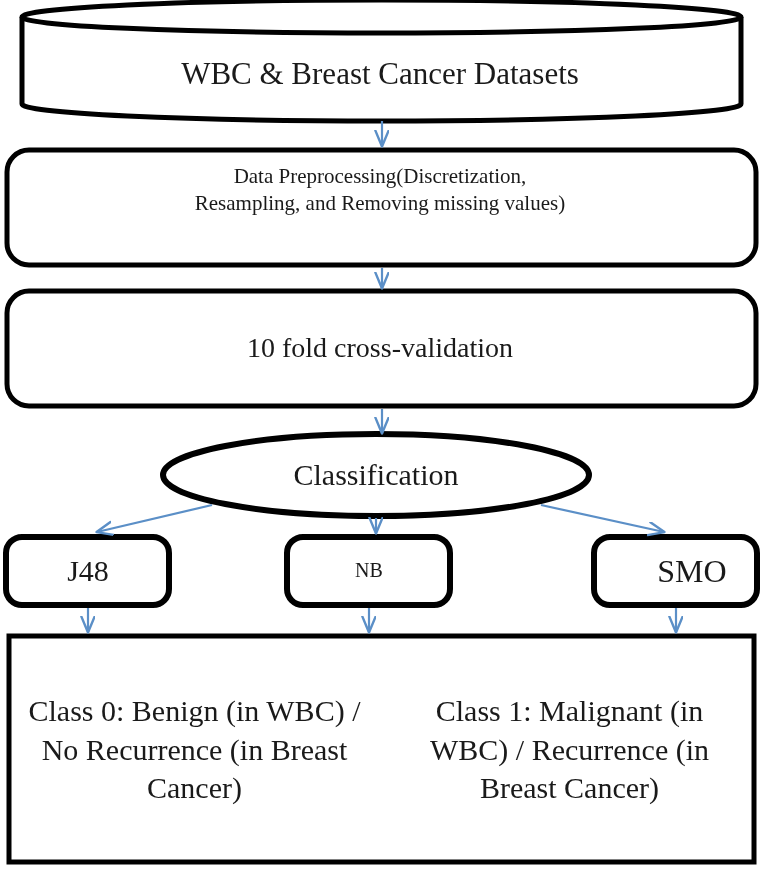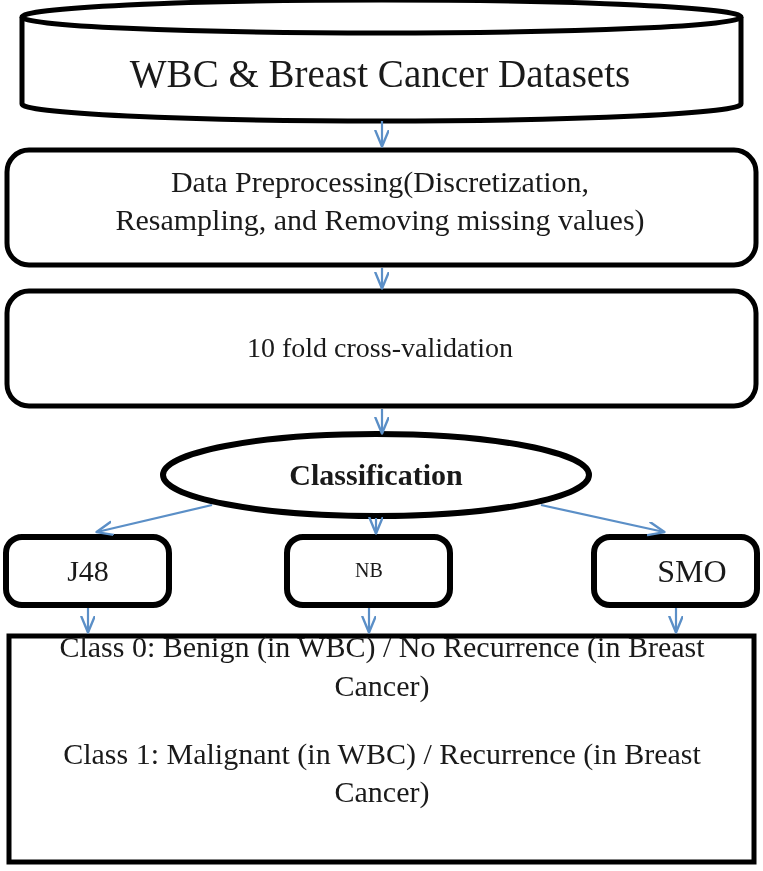--- a/index.html
+++ b/index.html
@@ -30,51 +30,50 @@
     text-align: center;
     color: #1a1a1a;
     font-family: "Liberation Serif", "DejaVu Serif", serif;
     line-height: 1.28;
     pointer-events: none;
     white-space: pre-line;
   }
   
   #txt-datasource {
     left: 20px; top: 30px; width: 720px; height: 88px;
-    font-size: 39px;
+    font-size: 31px;
   }
   #txt-preprocess {
-    left: 30px; top: 147px; width: 700px; height: 108px;
-    font-size: 30px;
+    left: 30px; top: 136px; width: 700px; height: 108px;
+    font-size: 21px;
   }
   #txt-crossval {
     left: 30px; top: 292px; width: 700px; height: 112px;
     font-size: 28px;
   }
   #txt-classification {
     left: 180px; top: 440px; width: 392px; height: 70px;
     font-size: 30px;
-    font-weight: bold;
   }
   #txt-j48 {
     left: 8px; top: 538px; width: 160px; height: 66px;
     font-size: 30px;
   }
   #txt-nb {
     left: 288px; top: 538px; width: 162px; height: 66px;
     font-size: 20px;
   }
   #txt-smo {
     left: 612px; top: 538px; width: 160px; height: 66px;
     font-size: 32px;
   }
   #txt-results {
-    left: 22px; top: 612px; width: 720px; height: 216px;
+    left: 22px; top: 642px; width: 720px; height: 216px;
     font-size: 30px;
-    flex-direction: column;
+    flex-direction: row;
     justify-content: center;
     gap: 30px;
   }
   #txt-results > div {
     width: 100%;
     text-align: center;
   }
 </style>
 </head>
 <body>

